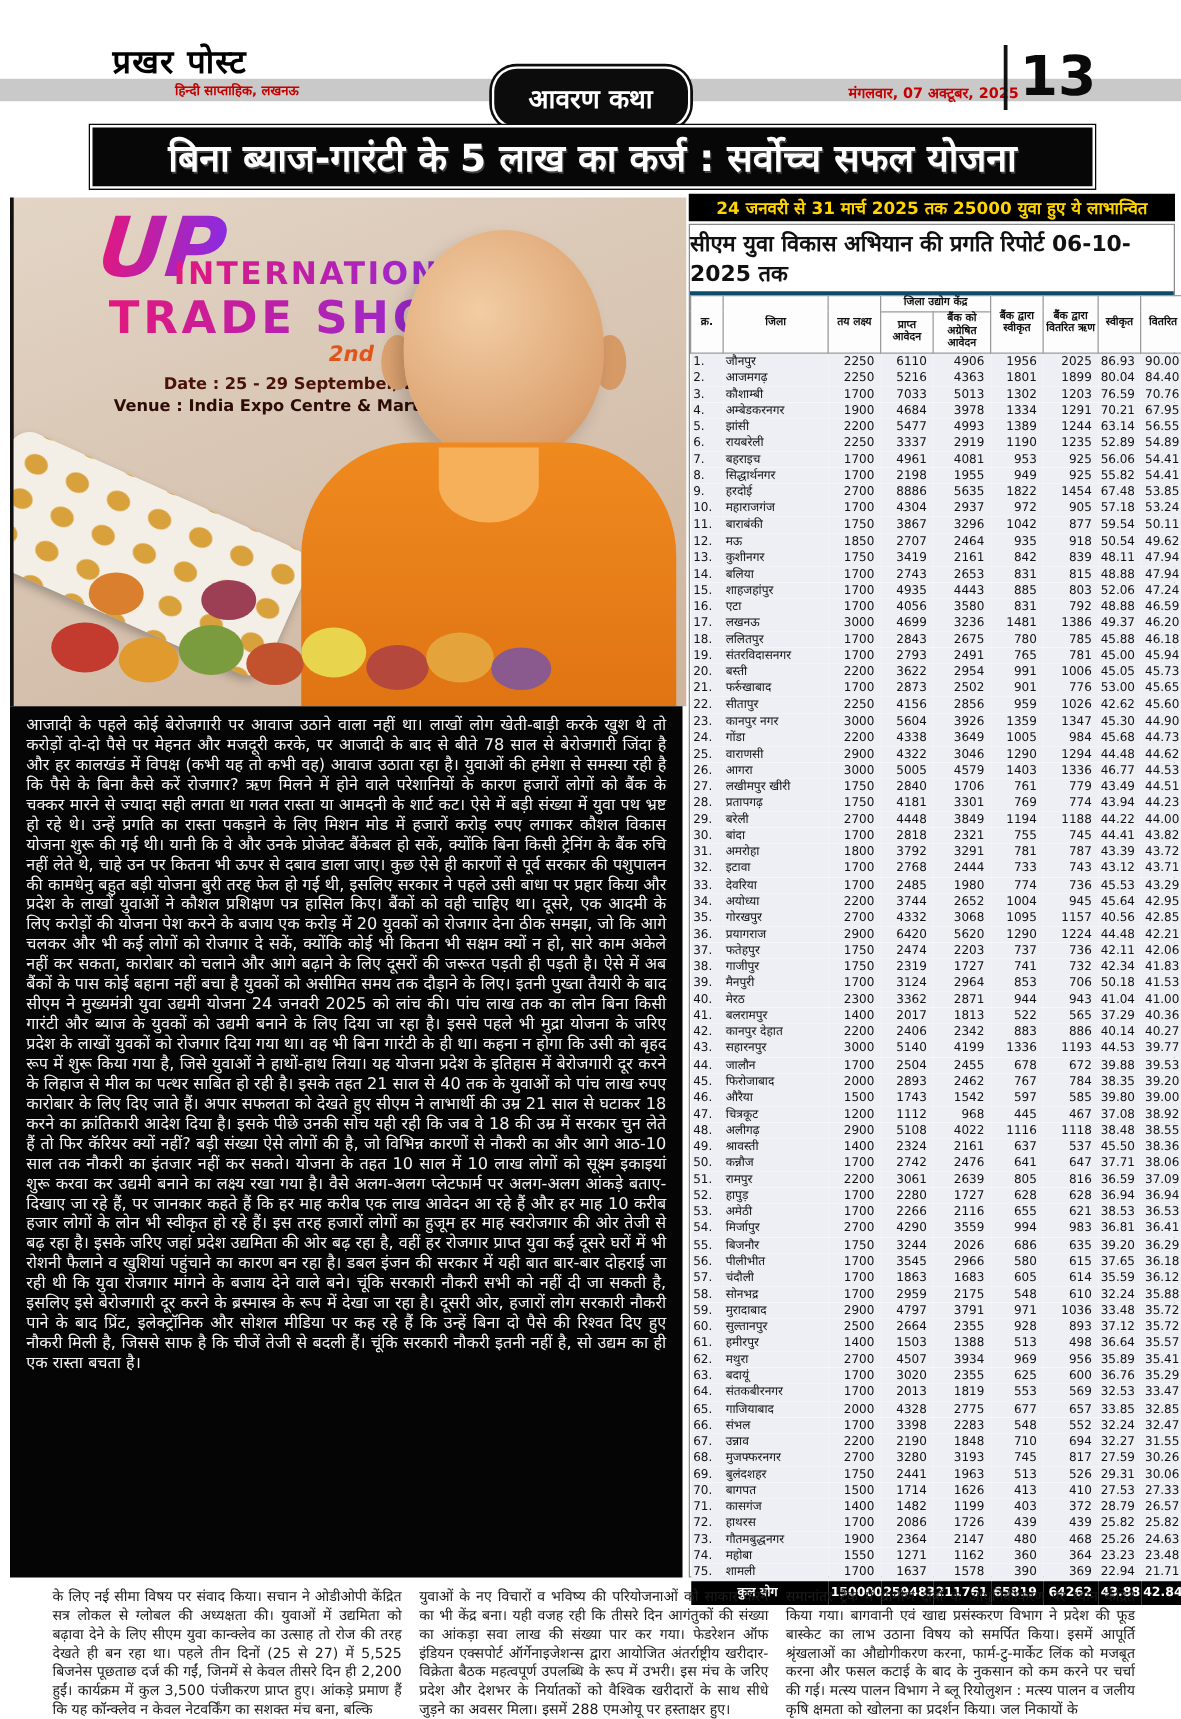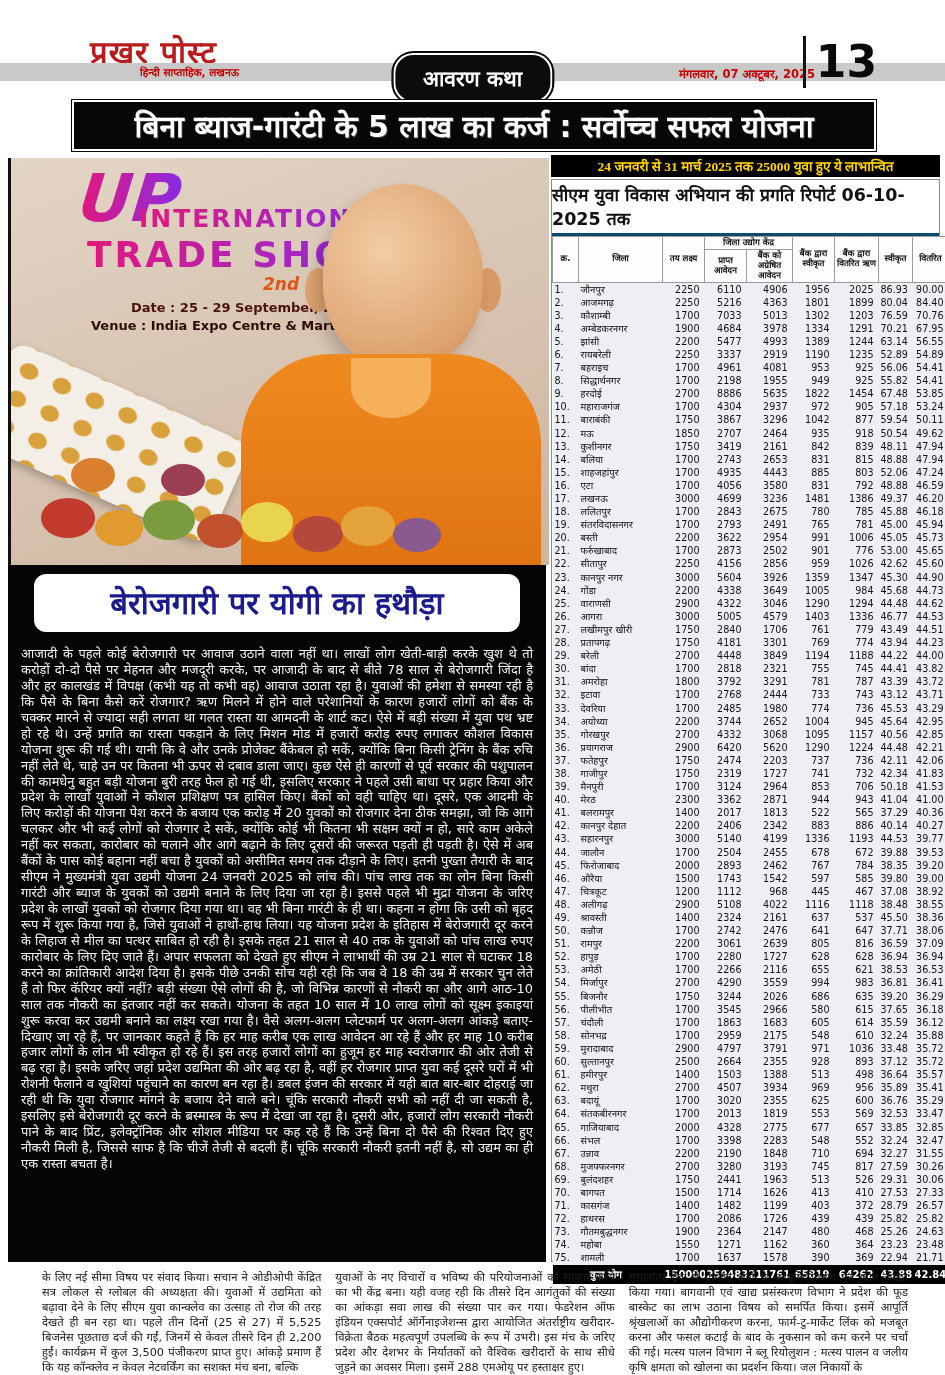--- a/index.html
+++ b/index.html
@@ -1,20 +1,20 @@
 <!DOCTYPE html>
 <html><head>
 <meta charset="utf-8">
 <style>
   html,body{margin:0;padding:0;}
   body{width:945px;height:1375px;position:relative;background:#ffffff;
        font-family:"DejaVu Sans",sans-serif;color:#111;overflow:hidden;}
   .abs{position:absolute;}
   
-  .masthead-title{left:90px;top:30px;font-size:31px;font-weight:bold;color:#b91c1c;letter-spacing:1px;}
+  .masthead-title{left:90px;top:30px;font-size:26px;font-weight:bold;color:#000000;letter-spacing:1px;}
   .gray-band{left:0;top:63px;width:945px;height:18px;background:#c9c9c9;}
   .masthead-sub{left:92px;top:65px;font-size:10.5px;font-weight:bold;color:#c40000;margin-left:48px;}
   .section-badge{left:50%;transform:translateX(-50%);top:53px;background:#0c0c0c;color:#fff;
      border-radius:20px;padding:11px 30px;font-size:21px;font-weight:bold;box-shadow:inset 0 0 0 2px #fff,0 0 0 2px #0c0c0c;}
   .masthead-date{right:130px;top:66px;font-size:11.5px;font-weight:bold;color:#c40000;}
   .pageno-wrap{right:68px;top:36px;border-left:3px solid #111;padding-left:10px;height:52px;display:flex;align-items:center;}
   .pageno{font-size:44px;font-weight:bold;color:#0a0a0a;line-height:1;}
   
   .headline-bar{left:72px;top:100px;width:800px;height:47px;background:#070707;color:#fff;
      display:flex;align-items:center;justify-content:center;font-size:30px;font-weight:bold;
@@ -51,21 +51,21 @@
   .p9{left:60px;top:300px;width:44px;height:34px;background:#d97f2e;}
   .p10{left:150px;top:306px;width:44px;height:32px;background:#9c3f55;}
   
   .article-block{left:8px;top:565px;width:538px;height:697px;background:#050505;}
   .sub-headline{margin:9px auto 6px auto;width:486px;background:#fff;border-radius:12px;
      text-align:center;padding:7px 0 9px 0;color:#1b1b8e;font-size:31px;font-weight:bold;}
   .article-body{color:#f4f4f4;margin:0;padding:8px 13px 0 13px;text-align:justify;
      font-size:12.9px;line-height:1.235;font-weight:500;}
   
   .report-banner{left:551px;top:155px;width:389px;height:22px;background:#000;color:#ffd400;
-     display:flex;align-items:center;justify-content:center;font-size:13.5px;font-weight:bold;font-family:Liberation Serif, serif;}
+     display:flex;align-items:center;justify-content:center;font-size:13.5px;font-weight:bold;}
   .report-box{left:551px;top:179px;width:389px;height:1083px;background:#fff;border:1px solid #8a8a8a;box-sizing:border-box;}
   .report-title{font-size:17.5px;font-weight:bold;text-align:left;padding:2px 0 3px 0;border-bottom:3px solid #0c4a6e;}
   table.report{width:100%;border-collapse:collapse;table-layout:fixed;}
   table.report th{border:1px solid #9a9a9a;font-size:8.6px;font-weight:bold;padding:1px;line-height:1.15;background:#fdfdfd;}
   table.report tbody{background:#edeff4;}
   table.report td{font-size:9.6px;height:13.1px;line-height:13.1px;padding:0 5px 0 2px;white-space:nowrap;overflow:hidden;}
   td.c-sn{text-align:left;padding-left:6px;width:24px;}
   td.c-district{text-align:left;width:82px;}
   .c-num{text-align:right;}
   col.w-sn{width:26px;}col.w-d{width:84px;}col.w-t{width:42px;}col.w-r{width:42px;}col.w-f{width:46px;}
@@ -110,21 +110,20 @@
     <div class="produce p4"></div>
     <div class="produce p5"></div>
     <div class="produce p6"></div>
     <div class="produce p7"></div>
     <div class="produce p8"></div>
     <div class="produce p9"></div>
     <div class="produce p10"></div>
   </div>
 
   <div class="abs article-block">
-    <div class="sub-headline">बेरोजगारी पर योगी का हथौड़ा</div>
     <p class="article-body">आजादी के पहले कोई बेरोजगारी पर आवाज उठाने वाला नहीं था। लाखों लोग खेती-बाड़ी करके खुश थे तो करोड़ों दो-दो पैसे पर मेहनत और मजदूरी करके, पर आजादी के बाद से बीते 78 साल से बेरोजगारी जिंदा है और हर कालखंड में विपक्ष (कभी यह तो कभी वह) आवाज उठाता रहा है। युवाओं की हमेशा से समस्या रही है कि पैसे के बिना कैसे करें रोजगार? ऋण मिलने में होने वाले परेशानियों के कारण हजारों लोगों को बैंक के चक्कर मारने से ज्यादा सही लगता था गलत रास्ता या आमदनी के शार्ट कट। ऐसे में बड़ी संख्या में युवा पथ भ्रष्ट हो रहे थे। उन्हें प्रगति का रास्ता पकड़ाने के लिए मिशन मोड में हजारों करोड़ रुपए लगाकर कौशल विकास योजना शुरू की गई थी। यानी कि वे और उनके प्रोजेक्ट बैंकेबल हो सकें, क्योंकि बिना किसी ट्रेनिंग के बैंक रुचि नहीं लेते थे, चाहे उन पर कितना भी ऊपर से दबाव डाला जाए। कुछ ऐसे ही कारणों से पूर्व सरकार की पशुपालन की कामधेनु बहुत बड़ी योजना बुरी तरह फेल हो गई थी, इसलिए सरकार ने पहले उसी बाधा पर प्रहार किया और प्रदेश के लाखों युवाओं ने कौशल प्रशिक्षण पत्र हासिल किए। बैंकों को वही चाहिए था। दूसरे, एक आदमी के लिए करोड़ों की योजना पेश करने के बजाय एक करोड़ में 20 युवकों को रोजगार देना ठीक समझा, जो कि आगे चलकर और भी कई लोगों को रोजगार दे सकें, क्योंकि कोई भी कितना भी सक्षम क्यों न हो, सारे काम अकेले नहीं कर सकता, कारोबार को चलाने और आगे बढ़ाने के लिए दूसरों की जरूरत पड़ती ही पड़ती है। ऐसे में अब बैंकों के पास कोई बहाना नहीं बचा है युवकों को असीमित समय तक दौड़ाने के लिए। इतनी पुख्ता तैयारी के बाद सीएम ने मुख्यमंत्री युवा उद्यमी योजना 24 जनवरी 2025 को लांच की। पांच लाख तक का लोन बिना किसी गारंटी और ब्याज के युवकों को उद्यमी बनाने के लिए दिया जा रहा है। इससे पहले भी मुद्रा योजना के जरिए प्रदेश के लाखों युवकों को रोजगार दिया गया था। वह भी बिना गारंटी के ही था। कहना न होगा कि उसी को बृहद रूप में शुरू किया गया है, जिसे युवाओं ने हाथों-हाथ लिया। यह योजना प्रदेश के इतिहास में बेरोजगारी दूर करने के लिहाज से मील का पत्थर साबित हो रही है। इसके तहत 21 साल से 40 तक के युवाओं को पांच लाख रुपए कारोबार के लिए दिए जाते हैं। अपार सफलता को देखते हुए सीएम ने लाभार्थी की उम्र 21 साल से घटाकर 18 करने का क्रांतिकारी आदेश दिया है। इसके पीछे उनकी सोच यही रही कि जब वे 18 की उम्र में सरकार चुन लेते हैं तो फिर कॅरियर क्यों नहीं? बड़ी संख्या ऐसे लोगों की है, जो विभिन्न कारणों से नौकरी का और आगे आठ-10 साल तक नौकरी का इंतजार नहीं कर सकते। योजना के तहत 10 साल में 10 लाख लोगों को सूक्ष्म इकाइयां शुरू करवा कर उद्यमी बनाने का लक्ष्य रखा गया है। वैसे अलग-अलग प्लेटफार्म पर अलग-अलग आंकड़े बताए-दिखाए जा रहे हैं, पर जानकार कहते हैं कि हर माह करीब एक लाख आवेदन आ रहे हैं और हर माह 10 करीब हजार लोगों के लोन भी स्वीकृत हो रहे हैं। इस तरह हजारों लोगों का हुजूम हर माह स्वरोजगार की ओर तेजी से बढ़ रहा है। इसके जरिए जहां प्रदेश उद्यमिता की ओर बढ़ रहा है, वहीं हर रोजगार प्राप्त युवा कई दूसरे घरों में भी रोशनी फैलाने व खुशियां पहुंचाने का कारण बन रहा है। डबल इंजन की सरकार में यही बात बार-बार दोहराई जा रही थी कि युवा रोजगार मांगने के बजाय देने वाले बने। चूंकि सरकारी नौकरी सभी को नहीं दी जा सकती है, इसलिए इसे बेरोजगारी दूर करने के ब्रस्मास्त्र के रूप में देखा जा रहा है। दूसरी ओर, हजारों लोग सरकारी नौकरी पाने के बाद प्रिंट, इलेक्ट्रॉनिक और सोशल मीडिया पर कह रहे हैं कि उन्हें बिना दो पैसे की रिश्वत दिए हुए नौकरी मिली है, जिससे साफ है कि चीजें तेजी से बदली हैं। चूंकि सरकारी नौकरी इतनी नहीं है, सो उद्यम का ही एक रास्ता बचता है।</p>
   </div>
 
   <div class="abs report-banner">24 जनवरी से 31 मार्च 2025 तक 25000 युवा हुए ये लाभान्वित</div>
   <div class="abs report-box">
     <div class="report-title">सीएम युवा विकास अभियान की प्रगति रिपोर्ट 06-10-2025 तक</div>
     <table class="report">
       <colgroup>
         <col class="w-sn">
           <col class="w-d">

